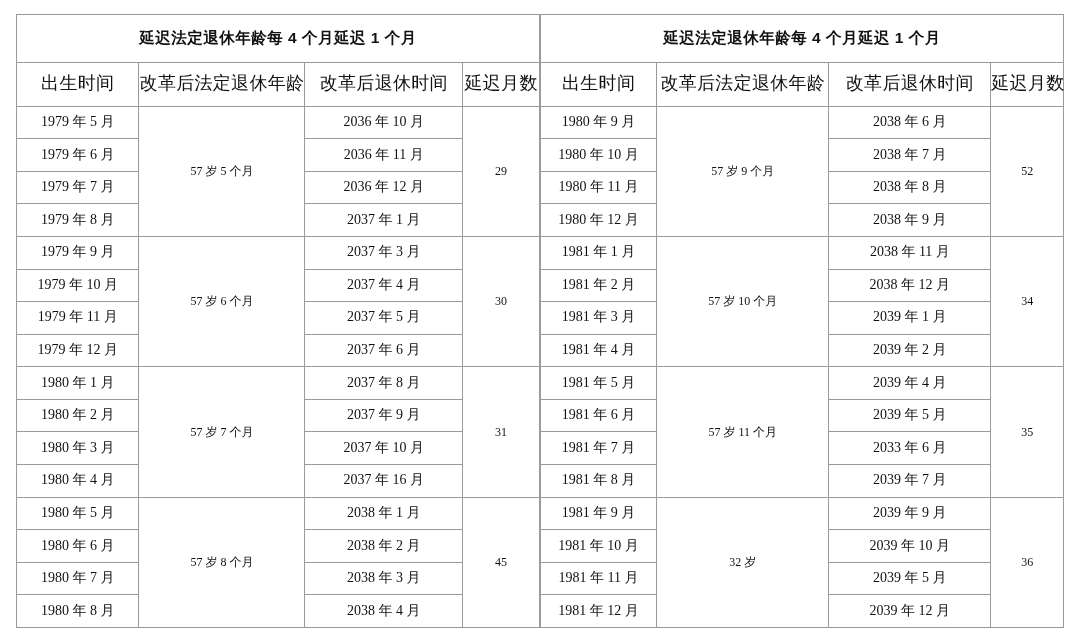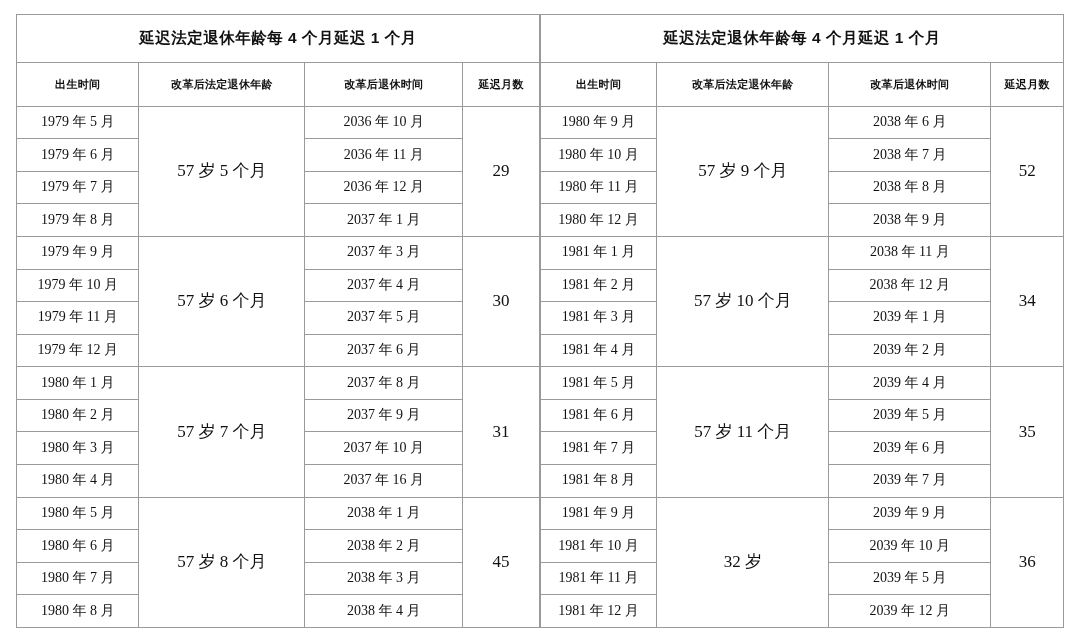--- a/index.html
+++ b/index.html
@@ -45,32 +45,32 @@
   }
   table.retire .title-cell {
     font-family: "Liberation Sans", "DejaVu Sans", sans-serif;
     font-weight: bold;
     font-size: 15.5px;
     height: 46px;
     letter-spacing: 0.5px;
   }
   table.retire .head-cell {
     font-family: "Liberation Sans", "DejaVu Sans", sans-serif;
-    font-weight: bold;
-    font-size: 11px;
+    font-weight: normal;
+    font-size: 18px;
     height: 42px;
     letter-spacing: 0.3px;
   }
   table.retire .birth-cell {
     height: 31px;
     font-size: 14px;
   }
   table.retire .age-cell,
   table.retire .months-cell {
-    font-size: 17px;
+    font-size: 12px;
   }
   
   .col-birth { width: 118px; }
   .col-age   { width: 160px; }
   .col-date  { width: 152px; }
   .col-mon   { width: 74px; }
   
   .r .col-birth { width: 112px; }
   .r .col-age   { width: 166px; }
   .r .col-date  { width: 156px; }
@@ -239,21 +239,21 @@
           <td class="age-cell" rowspan="4">57 岁 11 个月</td>
           <td class="birth-cell">2039 年 4 月</td>
           <td class="months-cell" rowspan="4">35</td>
         </tr>
         <tr>
           <td class="birth-cell">1981 年 6 月</td>
           <td class="birth-cell">2039 年 5 月</td>
         </tr>
         <tr>
           <td class="birth-cell">1981 年 7 月</td>
-          <td class="birth-cell">2039 年 6 月</td>
+          <td class="birth-cell">2033 年 6 月</td>
         </tr>
         <tr>
           <td class="birth-cell">1981 年 8 月</td>
           <td class="birth-cell">2039 年 7 月</td>
         </tr>
 
         <tr>
           <td class="birth-cell">1981 年 9 月</td>
           <td class="age-cell" rowspan="4">32 岁</td>
           <td class="birth-cell">2039 年 9 月</td>

